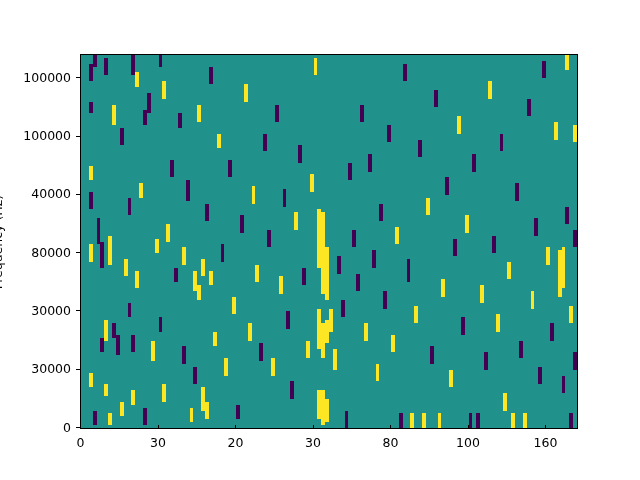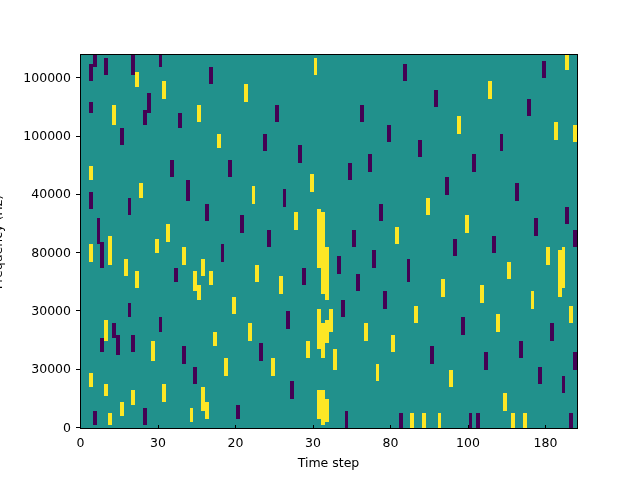--- a/index.html
+++ b/index.html
@@ -309,19 +309,18 @@
       </div>
       <div class="xtick-col" style="left: 310.5px;">
         <span>80</span>
         <i></i>
       </div>
       <div class="xtick-col" style="left: 388px;">
         <span>100</span>
         <i></i>
       </div>
       <div class="xtick-col" style="left: 465.5px;">
-        <span>180</span>
+        <span>160</span>
         <i></i>
       </div>
     </div>
-  <div id="xlabel">Time step</div>
 
 </div>
 
 </body></html>

